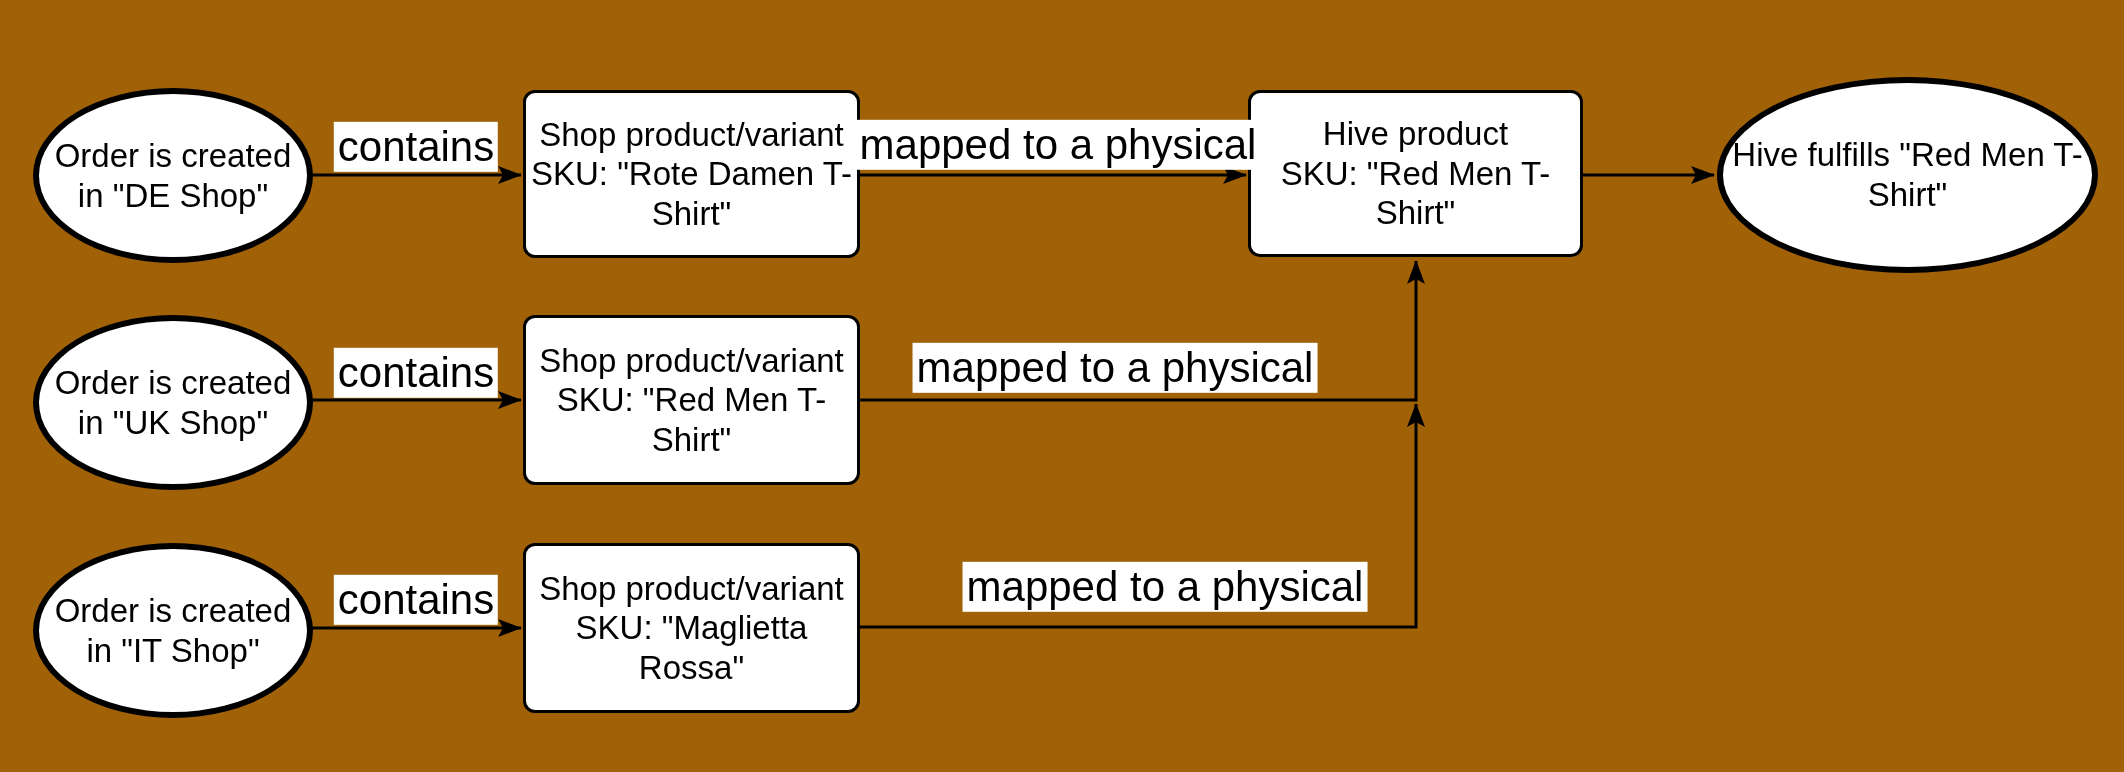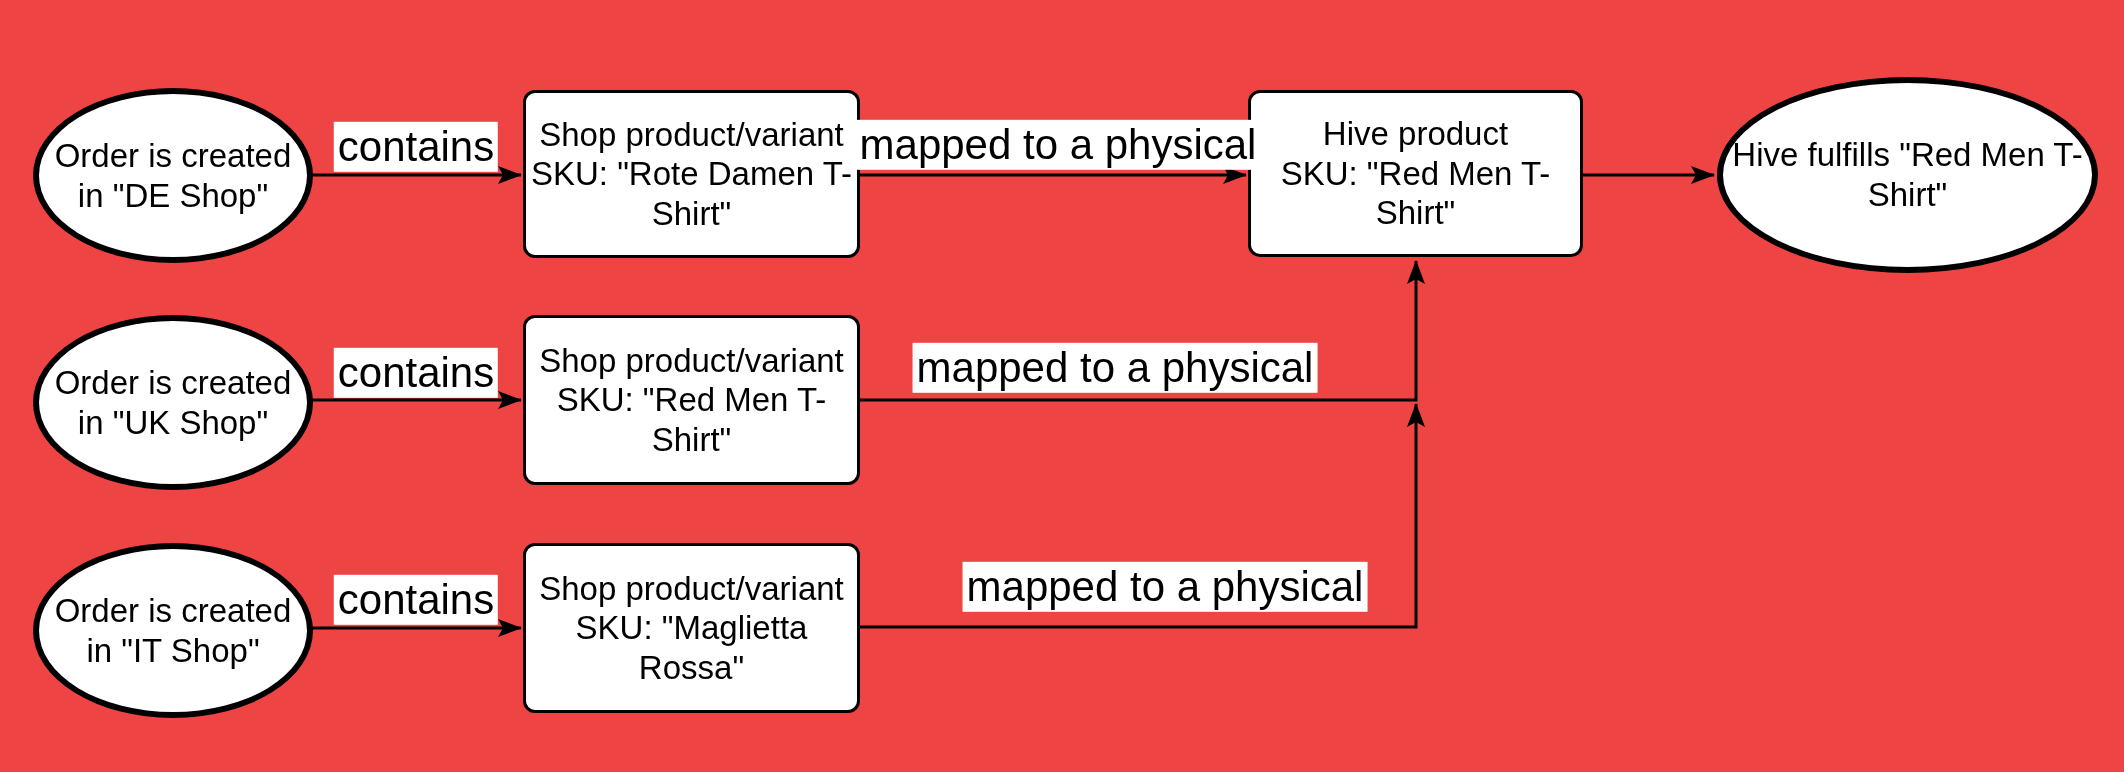--- a/index.html
+++ b/index.html
@@ -4,21 +4,21 @@
 <style>
   html, body {
     margin: 0;
     padding: 0;
     background: #ffffff;
   }
   .canvas {
     position: relative;
     width: 2124px;
     height: 772px;
-    background: #ef4444;
+    background: #a16207;
     font-family: "Liberation Sans", sans-serif;
     color: #000000;
     overflow: hidden;
   }
   .edges {
     position: absolute;
     left: 0;
     top: 0;
     pointer-events: none;
   }

